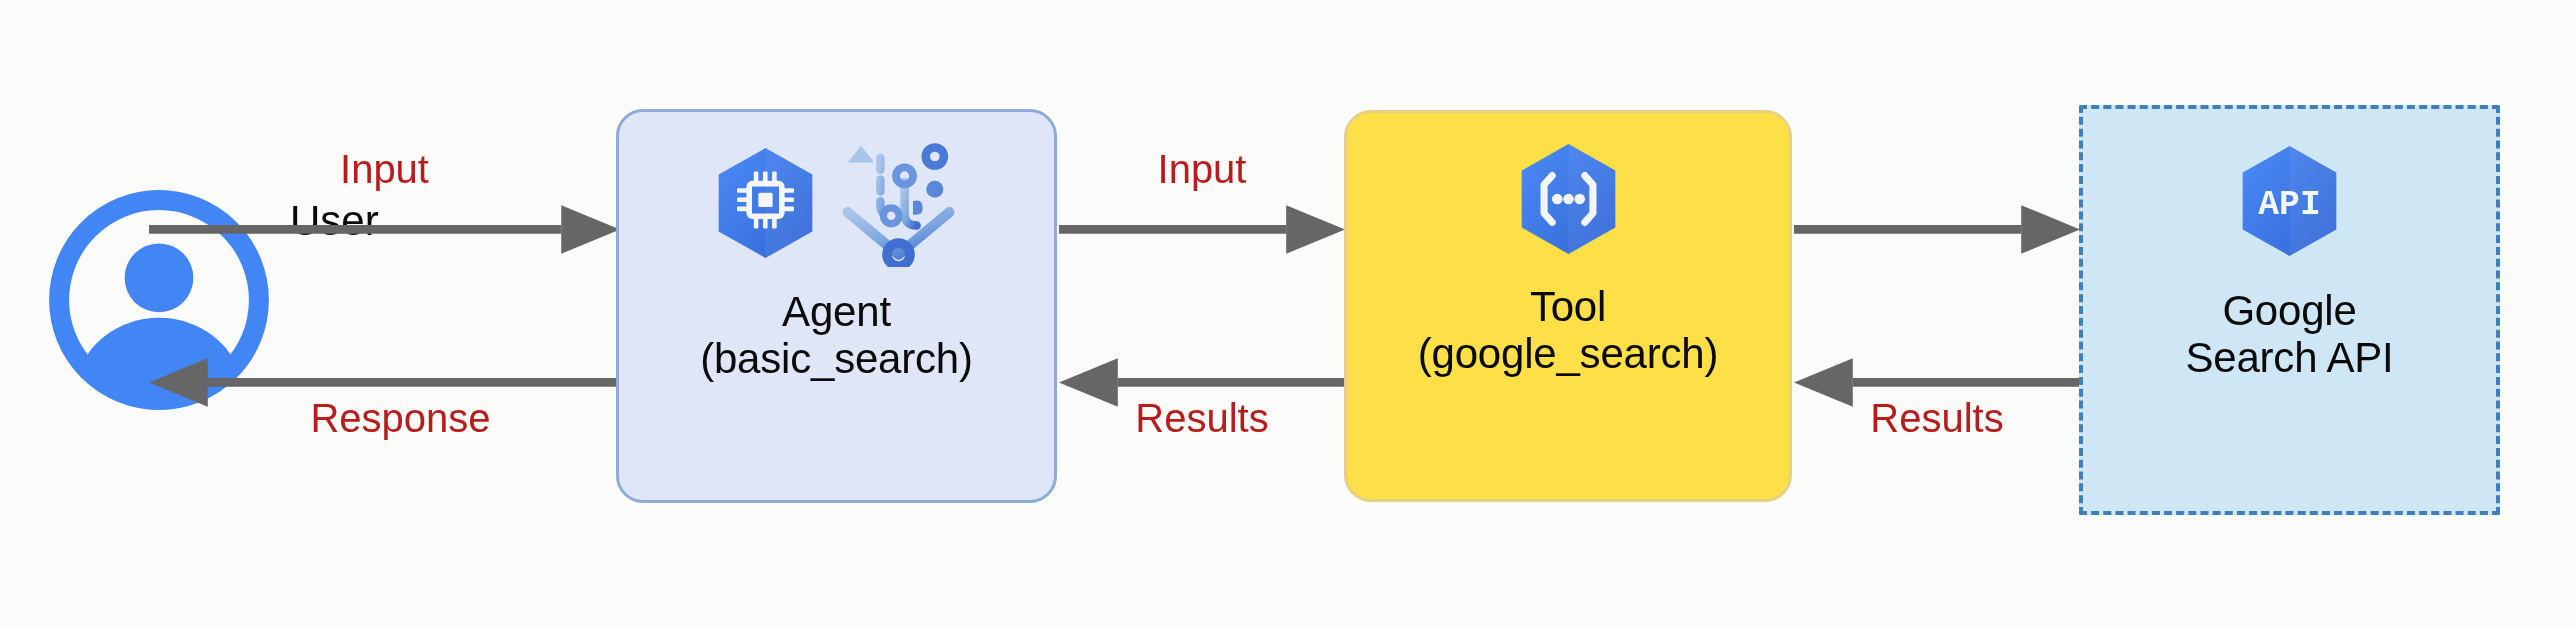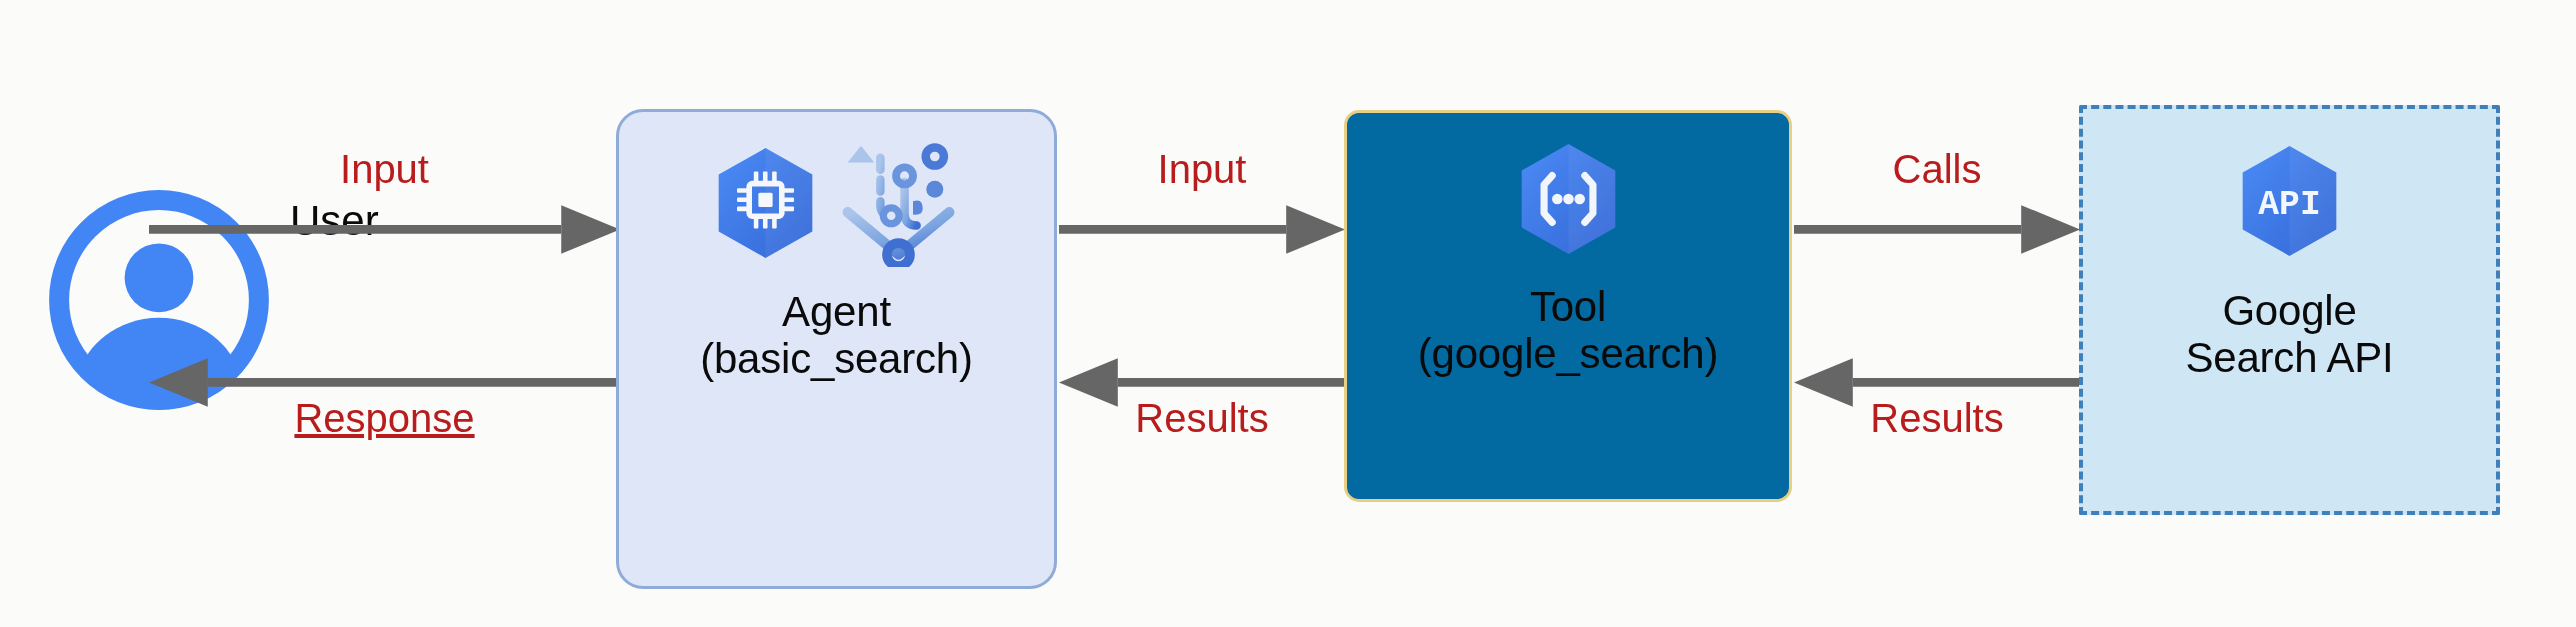--- a/index.html
+++ b/index.html
@@ -23,34 +23,34 @@
     display: flex;
     flex-direction: column;
     align-items: center;
     justify-content: flex-start;
   }
 
   .box-agent {
     left: 616px;
     top: 109px;
     width: 441px;
-    height: 480px;
+    height: 394px;
     background: #dfe6f8;
     border: 3.2px solid #8fabd8;
     border-radius: 27px;
   }
 
   .box-tool {
     left: 1344px;
     top: 110px;
     width: 448px;
     height: 392px;
-    background: #0369a1;
+    background: #fde047;
     border: 3.2px solid #e8cf86;
-    border-radius: 15px;
+    border-radius: 27px;
   }
 
   .box-api {
     left: 2079px;
     top: 105px;
     width: 421px;
     height: 410px;
     background: #cfe6f5;
     border: 4px dashed #3f7fba;
     border-radius: 1.6px;
@@ -148,21 +148,21 @@
     </svg>
   </div>
   <div class="edge-label" style="left:149px; top:149px; width:471px;">Input</div>
 
   <div class="edge" style="left:149px; top:342px; width:471px;">
     <svg viewBox="0 0 585 120" preserveAspectRatio="none">
       <line x1="73" y1="50" x2="585" y2="50" stroke="#666666" stroke-width="11"></line>
       <polygon points="73,20 0,50 73,80" fill="#666666"></polygon>
     </svg>
   </div>
-  <div class="edge-label" style="left:149px; top:398px; width:471px;text-decoration:underline;">Response</div>
+  <div class="edge-label" style="left:165px; top:398px; width:471px;">Response</div>
 
   <div class="node-box box-agent">
     <div class="icon-row" style="margin-top:26px;">
       <div class="hex">
         <svg viewBox="0 0 100 112" aria-hidden="true">
           <defs>
             <linearGradient id="hexgA" x1="0" y1="0" x2="1" y2="1">
               <stop offset="0%" stop-color="#4b8bf5"></stop>
               <stop offset="100%" stop-color="#3367d6"></stop>
             </linearGradient>
@@ -271,21 +271,20 @@
     <div class="node-label" style="margin-top:27px;">Tool
 (google_search)</div>
   </div>
 
   <div class="edge" style="left:1794px; top:189px; width:286px;">
     <svg viewBox="0 0 355 120" preserveAspectRatio="none">
       <line x1="0" y1="50" x2="282" y2="50" stroke="#666666" stroke-width="11"></line>
       <polygon points="282,20 355,50 282,80" fill="#666666"></polygon>
     </svg>
   </div>
-  <div class="edge-label" style="left:1794px; top:149px; width:286px;">Calls</div>
 
   <div class="edge" style="left:1794px; top:342px; width:286px;">
     <svg viewBox="0 0 355 120" preserveAspectRatio="none">
       <line x1="73" y1="50" x2="355" y2="50" stroke="#666666" stroke-width="11"></line>
       <polygon points="73,20 0,50 73,80" fill="#666666"></polygon>
     </svg>
   </div>
   <div class="edge-label" style="left:1794px; top:398px; width:286px;">Results</div>
 
   <div class="node-box box-api">

